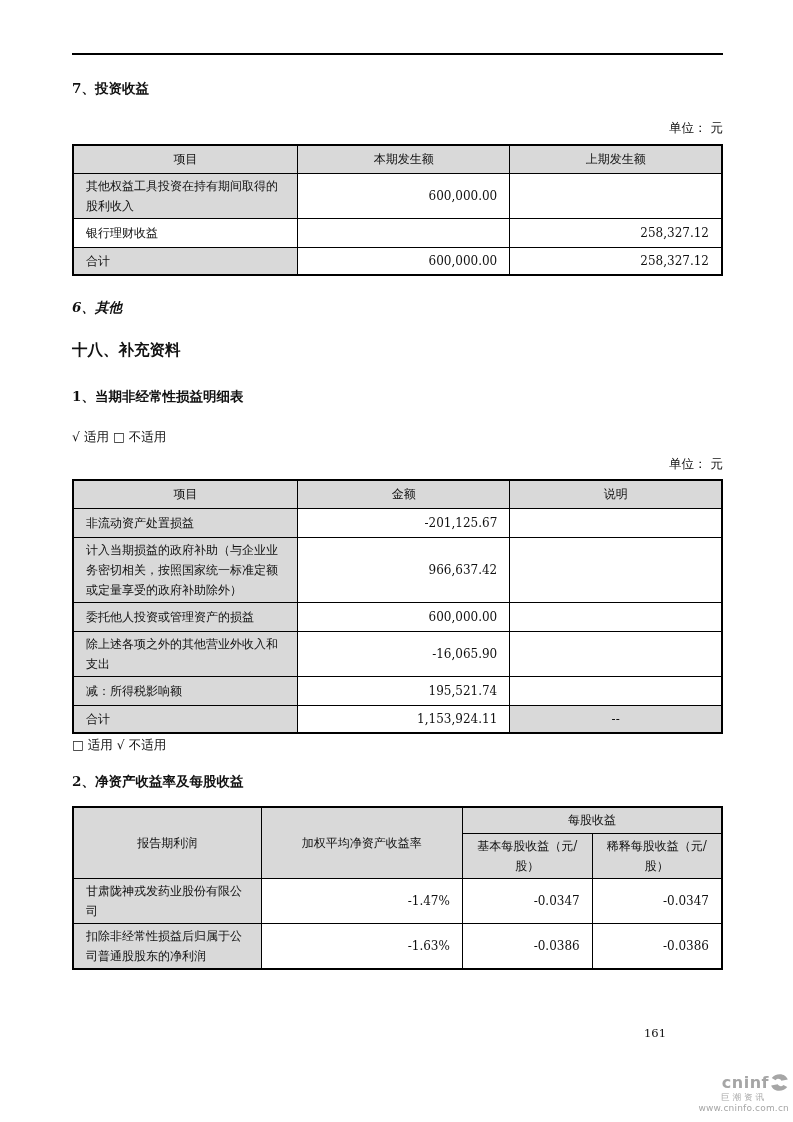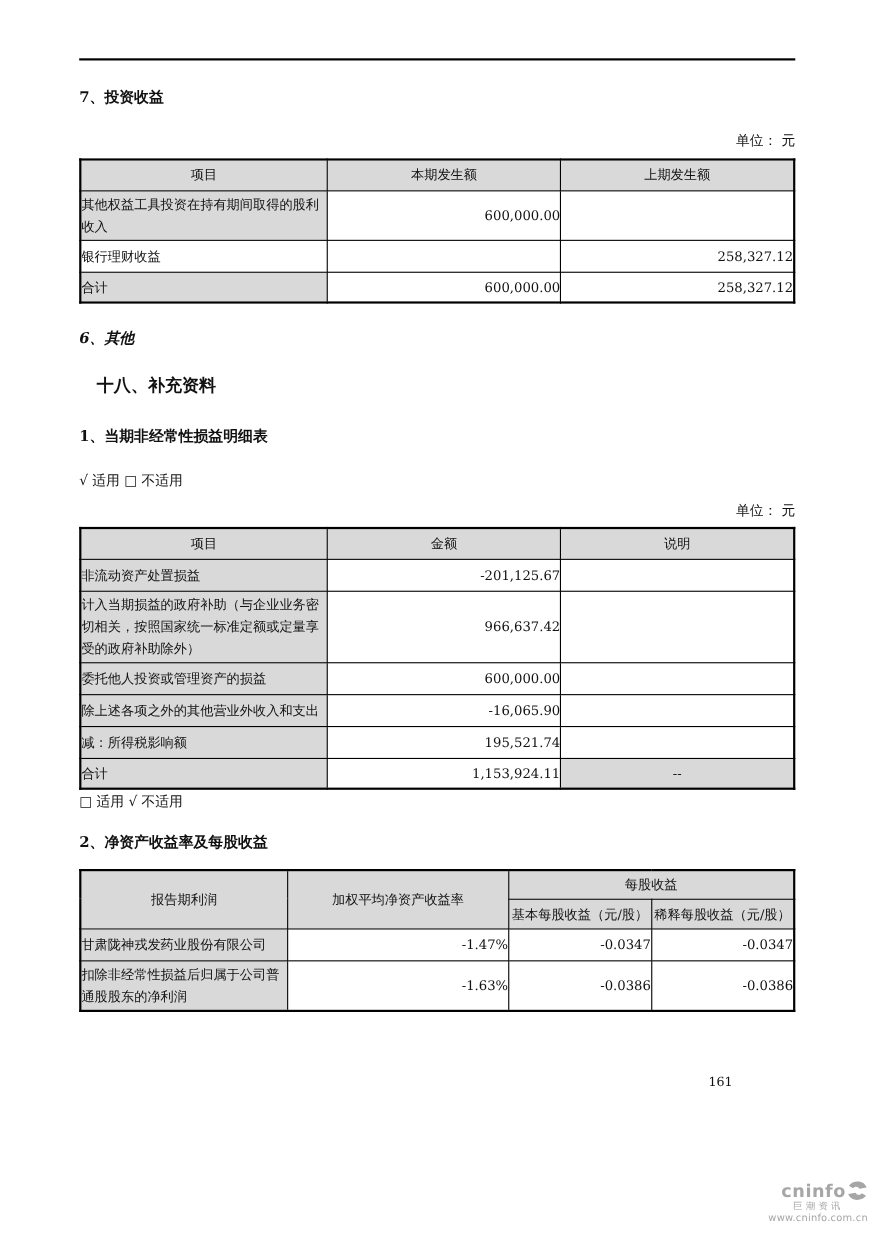--- a/index.html
+++ b/index.html
@@ -8,41 +8,41 @@
     width:793px; height:1122px; position:relative; background:#ffffff;
     font-family:"DejaVu Serif","Liberation Serif",serif; color:#111;
     margin:0 auto; overflow:hidden;
   }
   .content { padding:48px 70px 0 72px; }
 
   .doc-header { text-align:right; font-size:12.5px; line-height:20px; letter-spacing:0.5px; }
   .doc-rule { border-bottom:2px solid #000; margin-top:5px; }
 
   .h-small { font-size:13.5px; font-weight:bold; }
-  .h-big   { font-size:15.5px; font-weight:bold;margin-left:16px; }
+  .h-big   { font-size:15.5px; font-weight:bold; }
   .s5    { margin-top:25px; }
   .unit  { text-align:right; font-size:12.5px; }
   .unit1 { margin-top:22px; }
   .unit2 { margin-top:10px; }
   .s6    { margin-top:23px;font-style:italic; }
   .s18   { margin-top:23px; }
   .s18-1 { margin-top:27px; }
   .applicable { font-size:12.5px; margin-top:23px; }
   .applicable2 { font-size:12.5px; margin-top:3px; }
   .s18-2 { margin-top:19px; }
 
   table.t {
     width:100%; border-collapse:collapse; table-layout:fixed;
     border:2px solid #000; font-size:12px;
   }
   .t1 { margin-top:7px; }
   .t2 { margin-top:6px; }
   .t3 { margin-top:15px; }
   table.t td {
-    border:1px solid #000; padding:2px 0; vertical-align:middle;
+    border:1px solid #000; padding:2px 12px; vertical-align:middle;
     line-height:20px; overflow:hidden;
   }
   td.hd { background:#d9d9d9; text-align:center; }
   td.item { text-align:left; background:#d9d9d9; }
   td.item-w { text-align:left; background:#fff; }
   td.num { text-align:right; background:#fff; }
   td.dash { background:#d9d9d9; text-align:center; }
 
   .para { margin-top:4px; font-size:12.5px; line-height:25px; text-align:justify; }
 
@@ -187,21 +187,21 @@
         </tr>
       </tbody>
     </table>
 
     <div class="page-number">161</div>
 
   </div>
 
   <div class="logo">
     <div class="logo-row">
-      <span class="logo-word">cninfo</span>
+      <span class="logo-word">cninf</span>
       <span>
         <svg width="19" height="19" viewBox="0 0 24 24" fill="#a6a6a6" style="display:block">
           <path d="M12.5 1.5c4.6 0 8.6 2.7 10 6.8l-8.2 1.4c-0.9-1.6-2.7-2.6-4.6-2.3-1.1 0.2-2 0.8-2.7 1.6L2.2 6.2C4.3 3.3 8.1 1.5 12.5 1.5z"></path>
           <path d="M11.5 22.5c-4.6 0-8.6-2.7-10-6.8l8.2-1.4c0.9 1.6 2.7 2.6 4.6 2.3 1.1-0.2 2-0.8 2.7-1.6l4.8 2.8c-2.1 2.9-5.9 4.7-10.3 4.7z"></path>
         </svg>
       </span>
     </div>
     <div class="logo-cn">巨潮资讯</div>
     <div class="logo-url">www.cninfo.com.cn</div>
   </div>

